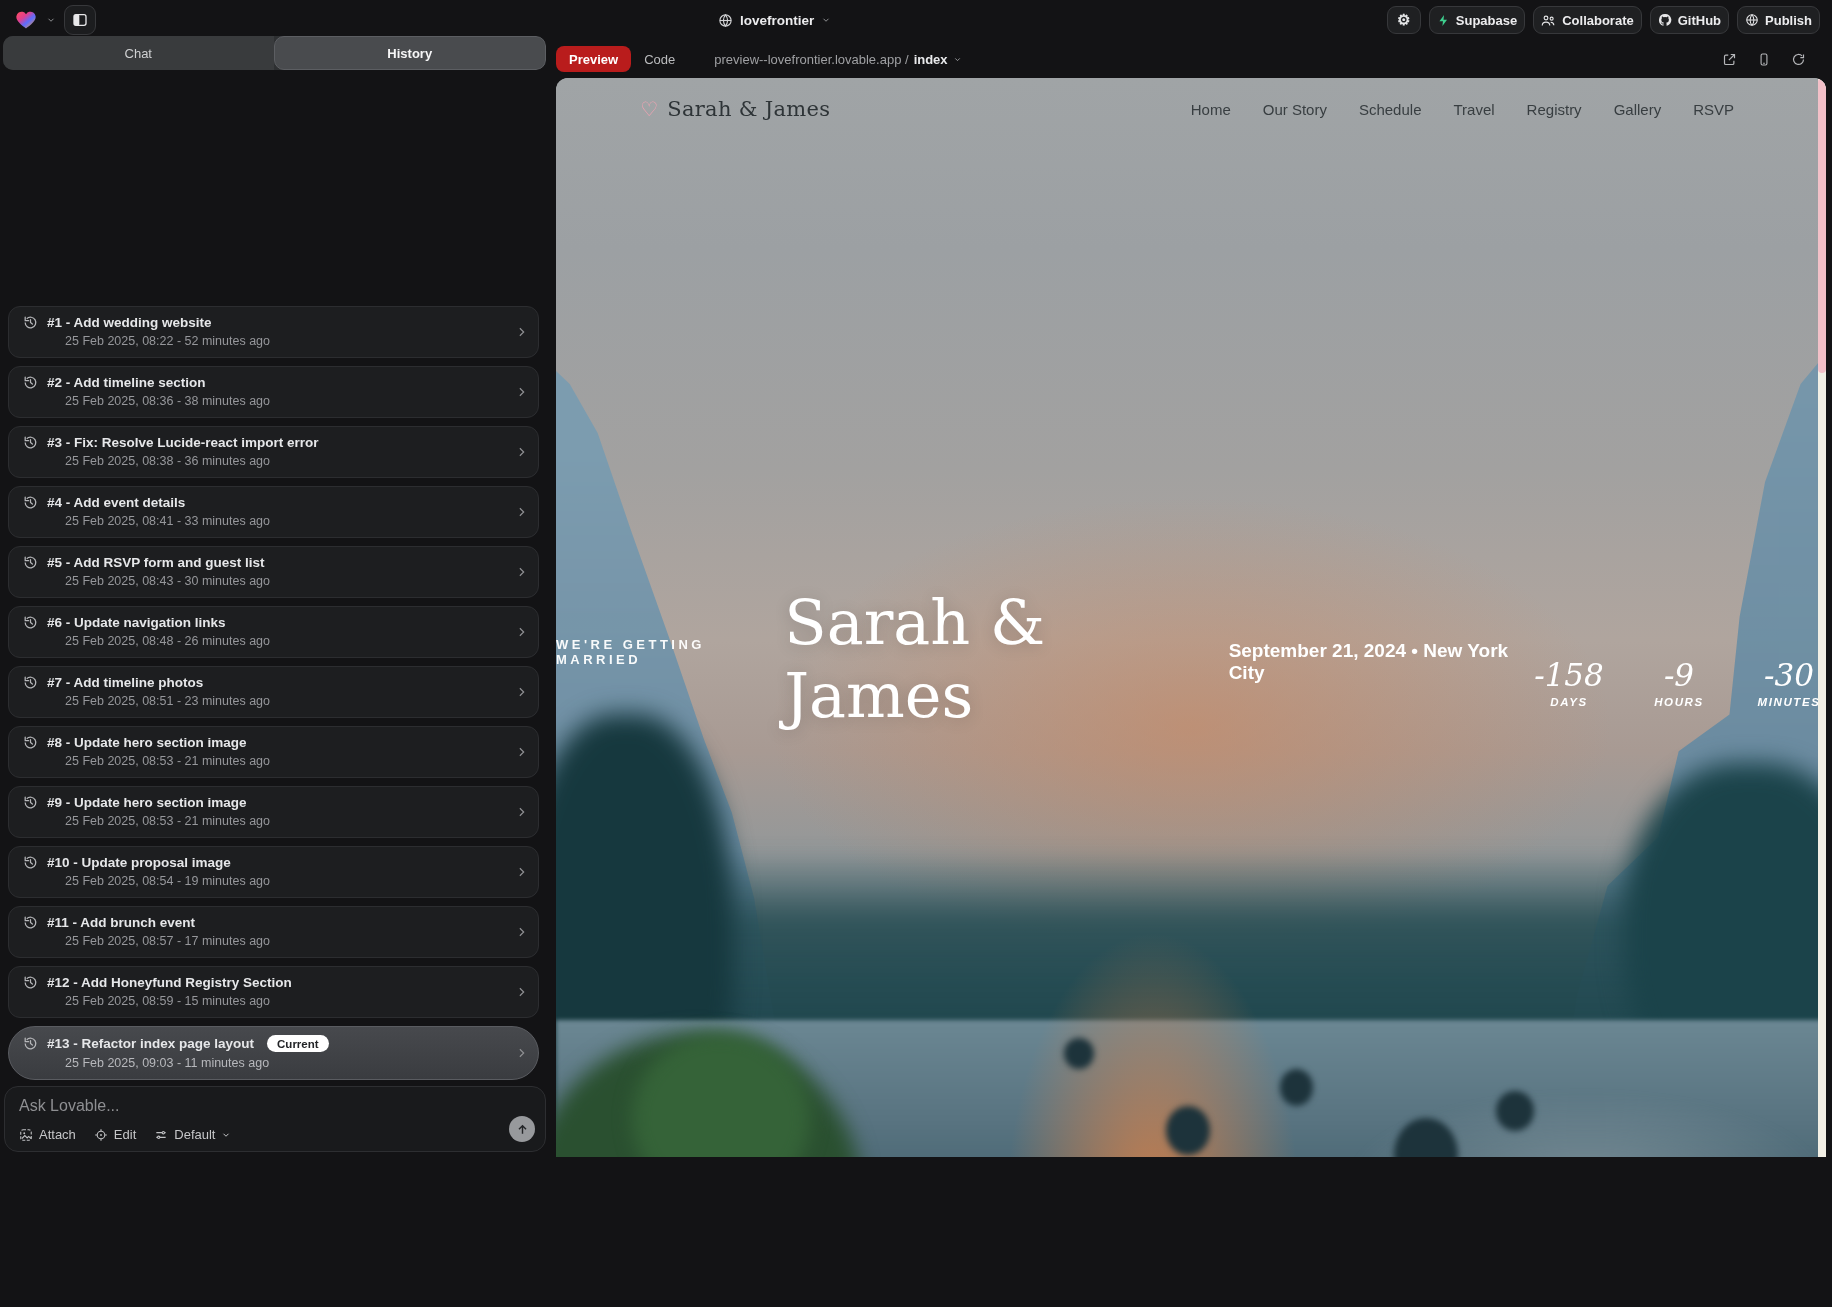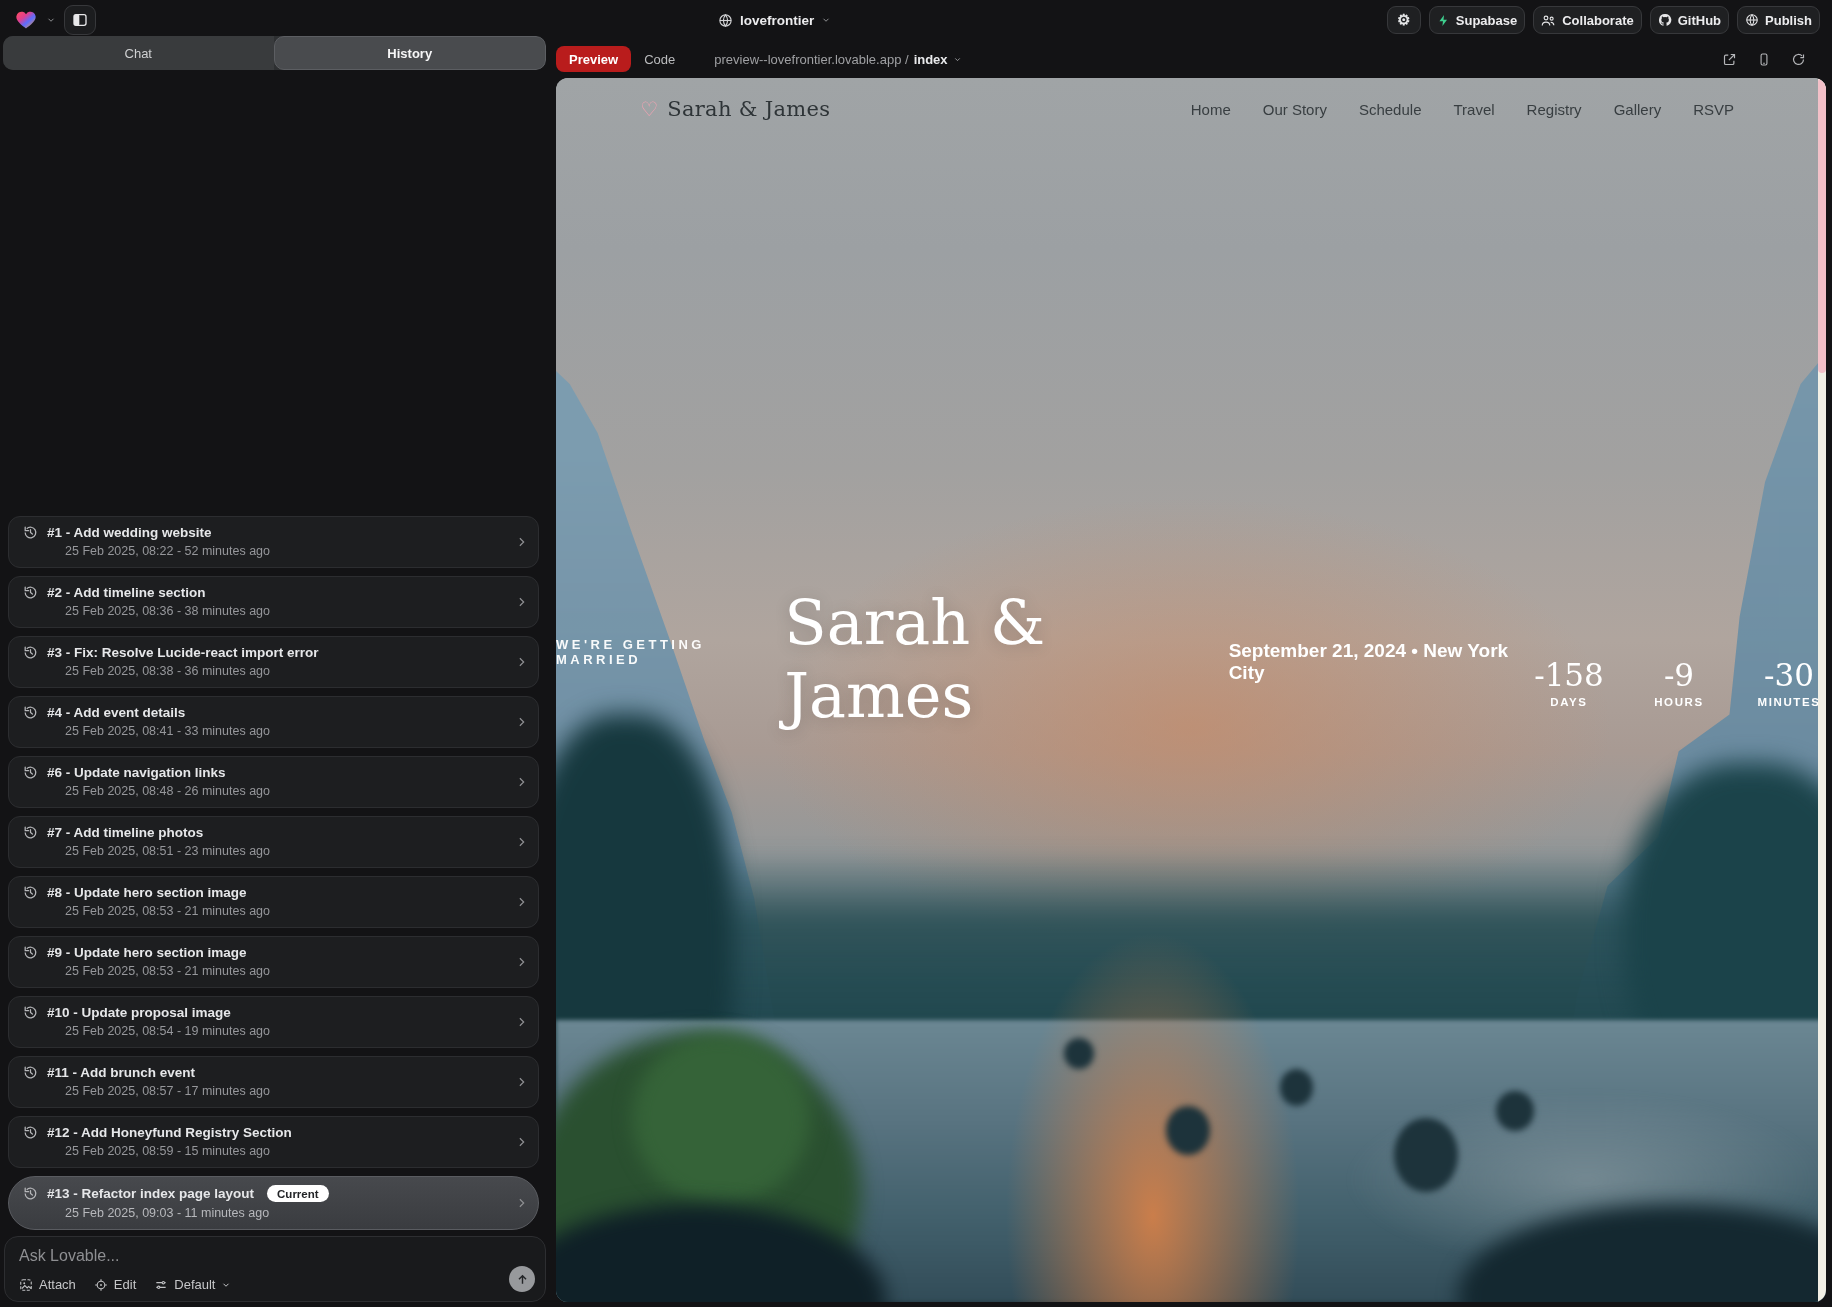--- a/index.html
+++ b/index.html
@@ -1,17 +1,17 @@
 <!DOCTYPE html>
 <html><head>
 <meta charset="utf-8">
 <style>
   * { margin:0; padding:0; box-sizing:border-box; }
   html,body { background:#131315; font-family:"Liberation Sans", sans-serif; }
-  .canvas { position:relative; width:1832px; height:1307px; background:#131315; overflow:hidden; }
+  .canvas { position:relative; width:1832px; height:1157px; background:#131315; overflow:hidden; }
 
   
   .topbar { position:absolute; left:0; top:0; width:100%; height:40px; display:flex; align-items:center; padding:0 14px; }
   .tb-left { display:flex; align-items:center; gap:8px; }
   .heart-logo { width:24px; height:24px; display:flex; align-items:center; justify-content:center; }
   .tiny-chev { color:#8e8f92; display:flex; }
   .panel-btn { width:32px; height:30px; border:1px solid #37383b; border-radius:9px; background:#1c1d1f; display:flex; align-items:center; justify-content:center; }
   .project { position:absolute; left:718px; top:0; height:40px; display:flex; align-items:center; gap:7px; color:#ececee; font-size:13.5px; font-weight:600; }
   .project .globe { color:#d2d3d5; display:flex; }
   .tb-right { position:absolute; right:12px; top:6px; display:flex; align-items:center; gap:8px; }
@@ -74,21 +74,21 @@
   .site-nav { position:absolute; left:0; top:0; width:100%; height:62px; display:flex; align-items:center; padding:0 92px 0 84px; z-index:5; }
   .site-logo { display:flex; align-items:center; gap:9px; font-family:"DejaVu Serif",serif; font-size:21px; color:#2e3437; letter-spacing:.3px; }
   .site-logo .hrt { color:#f1a3b2; font-size:20px; }
   .site-links { margin-left:auto; display:flex; gap:32px; }
   .site-links span { font-size:15px; color:#383e41; cursor:pointer; }
 
   .hero-text { position:absolute; left:0; top:494px; width:100%; display:flex; flex-direction:row; align-items:center; z-index:5; color:#fff; }
   .eyebrow { font-size:13px; letter-spacing:3.5px; font-weight:600; color:rgba(255,255,255,.95); }
   .big-title { margin-top:14px; font-family:"DejaVu Serif",serif; font-size:62px; font-weight:400; text-shadow:0 2px 16px rgba(0,0,0,.18); }
   .date-line { margin-top:20px; font-size:19px; font-weight:600; }
-  .countdown { margin-top:60px; display:flex; gap:36px; }
+  .countdown { margin-top:60px; display:flex; gap:36px;font-style:italic; }
   .cd-col { display:flex; flex-direction:column; align-items:center; min-width:74px; }
   .cd-val { font-family:"DejaVu Serif",serif; font-size:31px; }
   .cd-lab { margin-top:3px; font-size:11.5px; letter-spacing:1.6px; font-weight:600; }
 
   .scrollbar { position:absolute; right:0; top:0; width:8px; height:100%; background:#f2efe5; z-index:9; }
   .scroll-thumb { position:absolute; top:0; left:0; width:100%; height:295px; background:#f3c0c8; border-radius:4px; }
 </style>
 </head>
 <body>
 
@@ -243,20 +243,39 @@
           <svg width="15" height="15" viewBox="0 0 24 24" fill="none" stroke="currentColor" stroke-width="2">
               <path d="M3.5 12a8.5 8.5 0 1 0 2.5-6"></path>
               <path d="M3.5 3.5V9H9" stroke-linecap="round"></path>
               <path d="M12 7.5V12l3 2.5" stroke-linecap="round"></path>
             </svg>
         </span>
         <span class="h-title">#4 - Add event details</span>
 
       </div>
       <div class="h-meta">25 Feb 2025, 08:41 - 33 minutes ago</div>
+      <span class="h-chev">
+        <svg width="13" height="13" viewBox="0 0 24 24" fill="none" stroke="currentColor" stroke-width="2.2">
+            <path d="M9 5l7 7-7 7"></path>
+          </svg>
+      </span>
+    </div>
+      <div class="hist-card">
+      <div class="h-row">
+        <span class="h-icon">
+          <svg width="15" height="15" viewBox="0 0 24 24" fill="none" stroke="currentColor" stroke-width="2">
+              <path d="M3.5 12a8.5 8.5 0 1 0 2.5-6"></path>
+              <path d="M3.5 3.5V9H9" stroke-linecap="round"></path>
+              <path d="M12 7.5V12l3 2.5" stroke-linecap="round"></path>
+            </svg>
+        </span>
+        <span class="h-title">#5 - Add RSVP form and guest list</span>
+
+      </div>
+      <div class="h-meta">25 Feb 2025, 08:43 - 30 minutes ago</div>
       <span class="h-chev">
         <svg width="13" height="13" viewBox="0 0 24 24" fill="none" stroke="currentColor" stroke-width="2.2">
             <path d="M9 5l7 7-7 7"></path>
           </svg>
       </span>
     </div>
       <div class="hist-card">
       <div class="h-row">
         <span class="h-icon">
           <svg width="15" height="15" viewBox="0 0 24 24" fill="none" stroke="currentColor" stroke-width="2">

